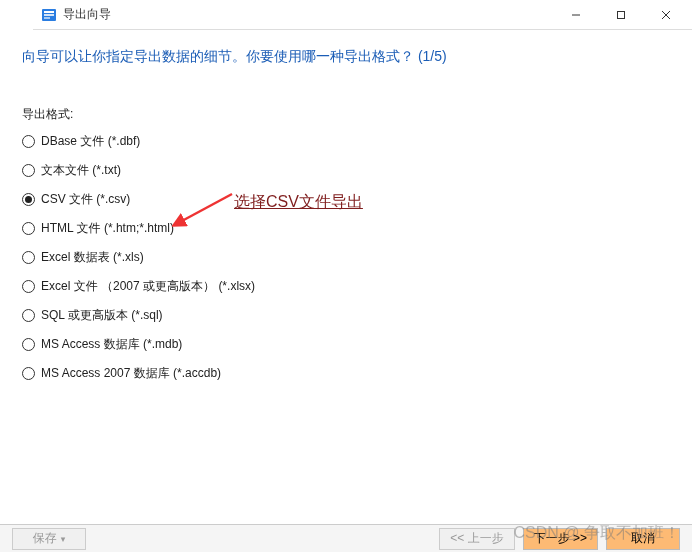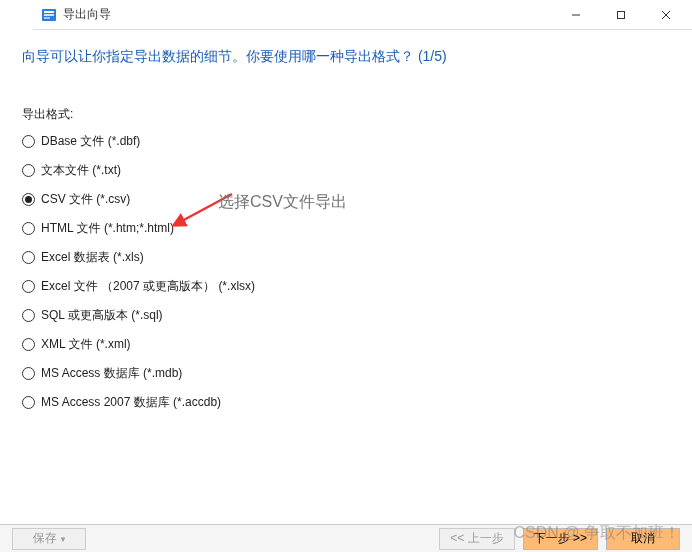--- a/index.html
+++ b/index.html
@@ -65,24 +65,25 @@
       border-radius: 50%;
     }
     .radio-label { color: #222; }
     .annotation {
       position: absolute;
       left: 172px; top: 182px;
       pointer-events: none;
     }
     .annotation-text {
       position: absolute;
-      left: 46px; top: 10px;
-      color: #737373;
+      left: 62px; top: 10px;
+      color: #7f1d1d;
       font-size: 16px;
       white-space: nowrap;
+      text-decoration: underline;
     }
     .footer {
       position: absolute;
       left: 0; right: 0; bottom: 0;
       height: 28px;
       border-top: 1px solid #ccc;
       background: #f5f5f5;
       display: flex;
       align-items: center;
       padding: 0 12px;
@@ -170,24 +171,20 @@
       <div class="radio-item">
         <span class="radio"></span>
         <span class="radio-label">Excel 文件 （2007 或更高版本） (*.xlsx)</span>
       </div>
       <div class="radio-item">
         <span class="radio"></span>
         <span class="radio-label">SQL 或更高版本 (*.sql)</span>
       </div>
       <div class="radio-item">
         <span class="radio"></span>
-        <span class="radio-label">XML 文件 (*.xml)</span>
-      </div>
-      <div class="radio-item">
-        <span class="radio"></span>
         <span class="radio-label">MS Access 数据库 (*.mdb)</span>
       </div>
       <div class="radio-item">
         <span class="radio"></span>
         <span class="radio-label">MS Access 2007 数据库 (*.accdb)</span>
       </div>
     </div>
 </div>
 
 <div class="annotation">

